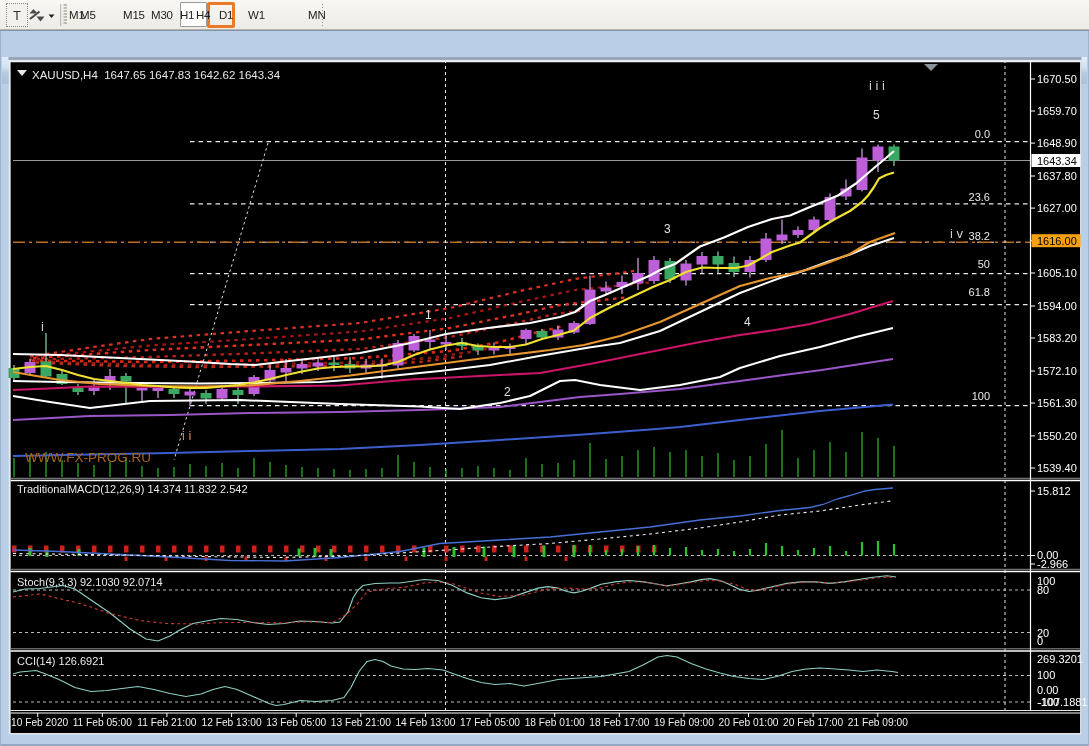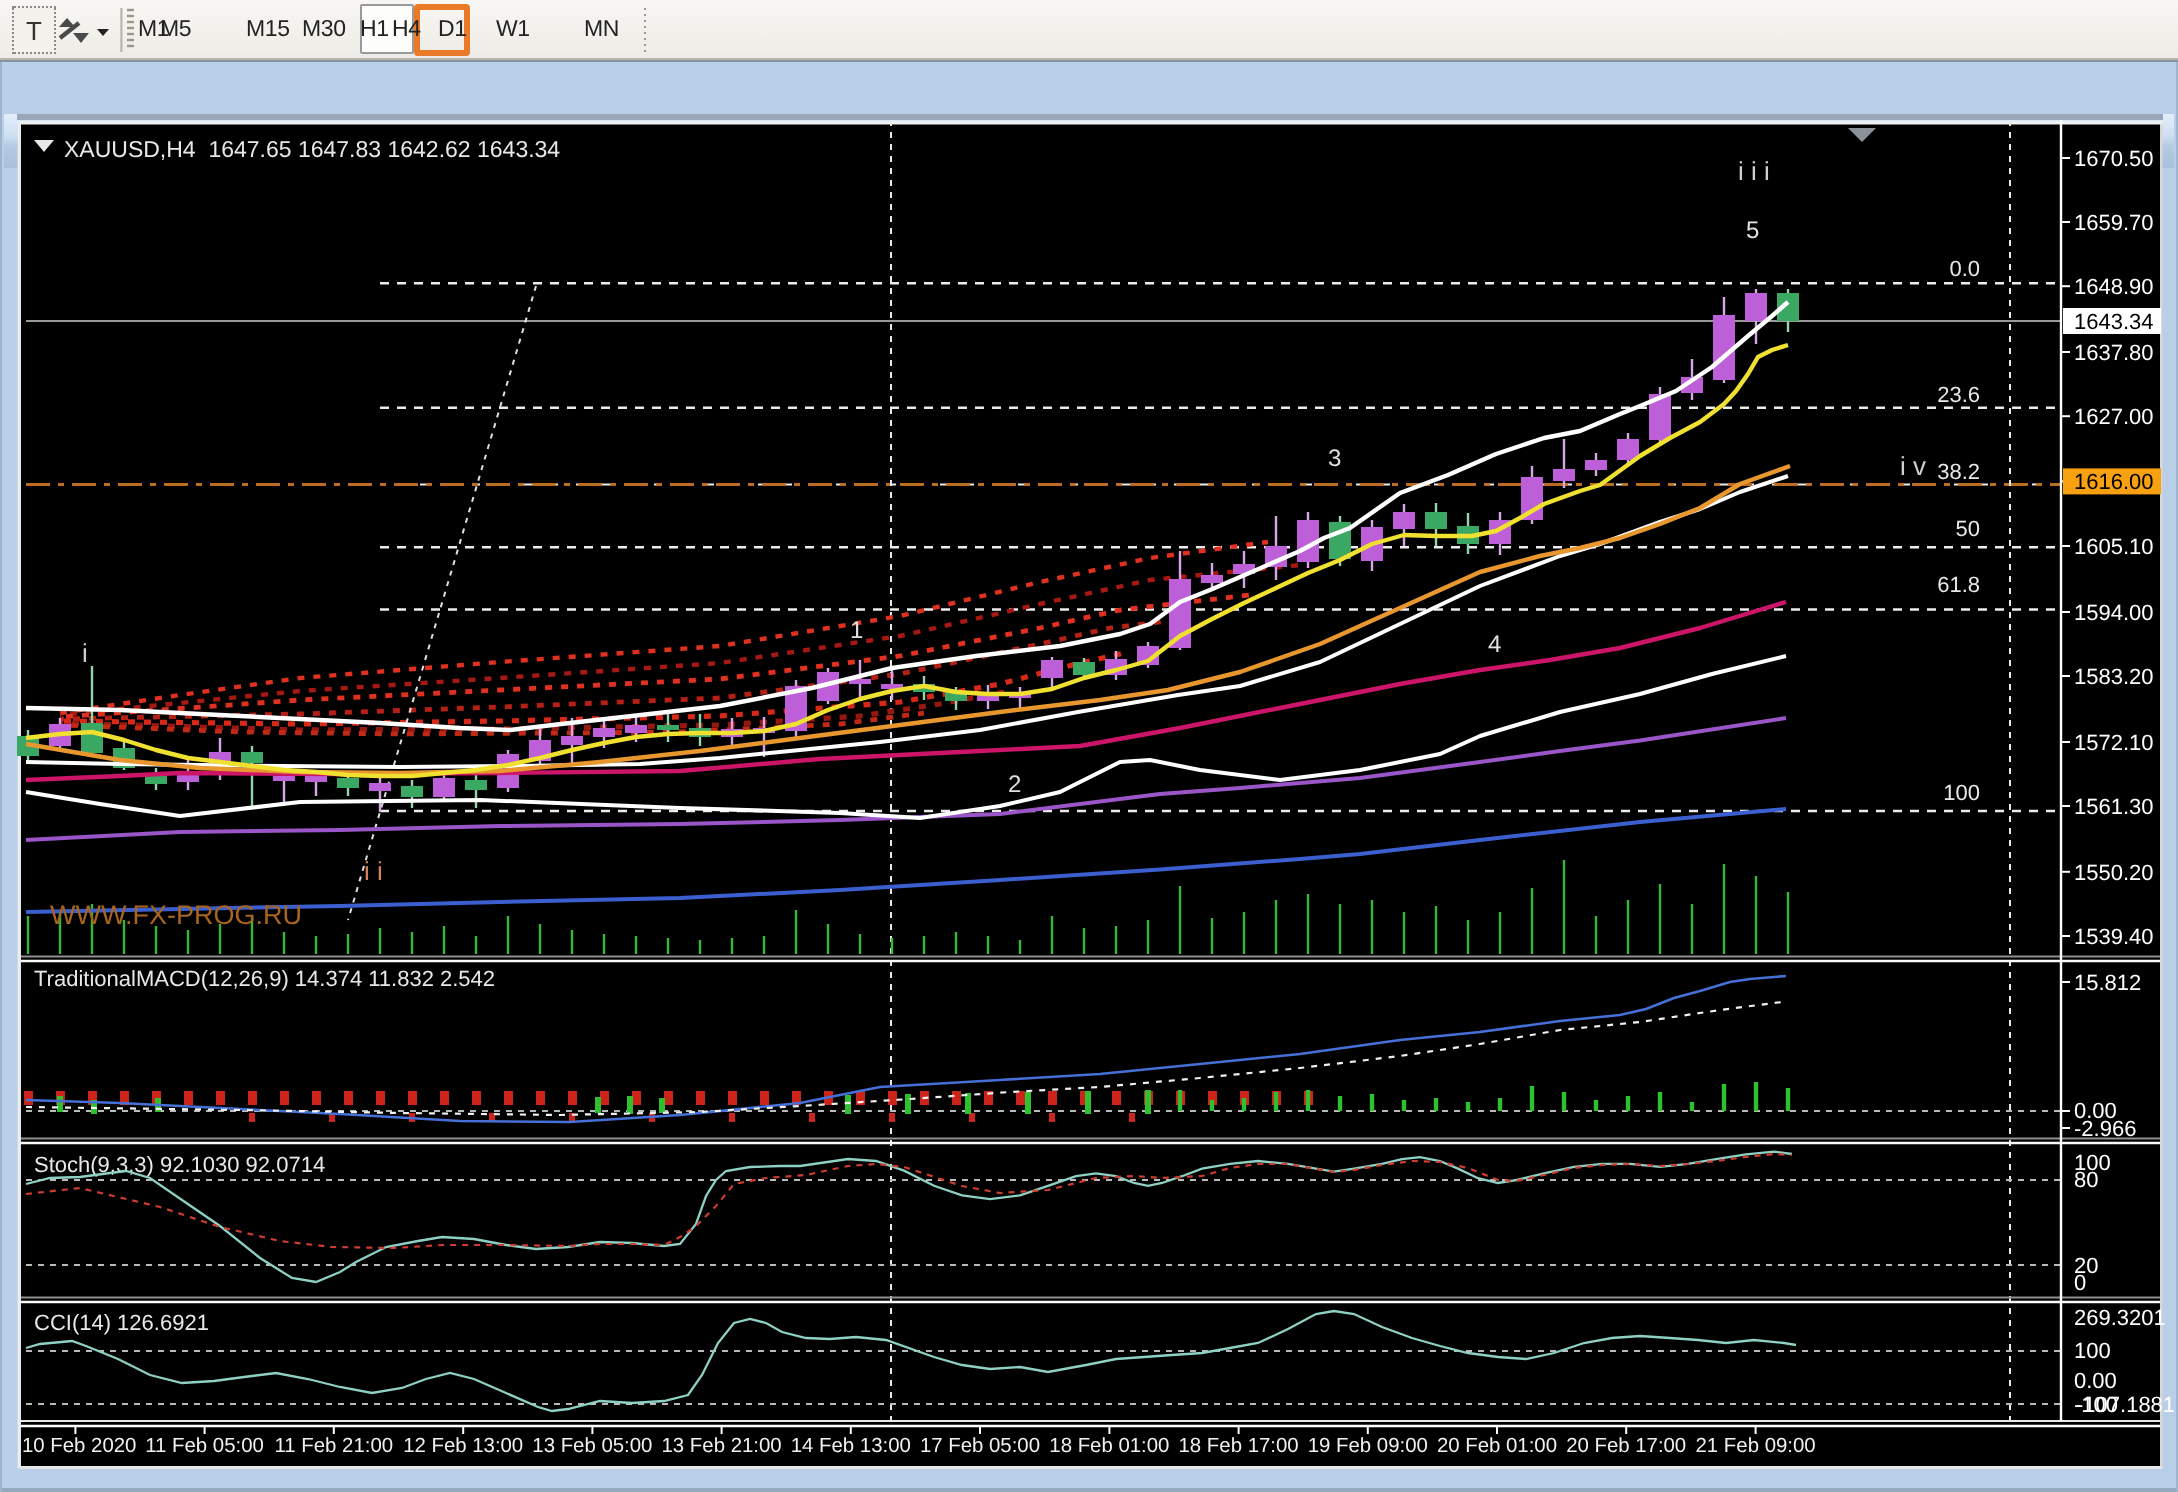--- a/index.html
+++ b/index.html
@@ -462,13 +462,13 @@
   <div class="h1sel"></div>
   <div class="h4box"></div>
   <div class="tf" style="left:69px">M1</div>
   <div class="tf" style="left:80px">M5</div>
   <div class="tf" style="left:123px;width:30px">M15</div>
   <div class="tf" style="left:151px;width:30px">M30</div>
   <div class="tf" style="left:180px">H1</div>
   <div class="tf" style="left:196px">H4</div>
   <div class="tf" style="left:219px">D1</div>
   <div class="tf" style="left:248px">W1</div>
-  <div class="tf" style="left:292px">MN</div>
+  <div class="tf" style="left:308px">MN</div>
 </div>
 </body></html>

